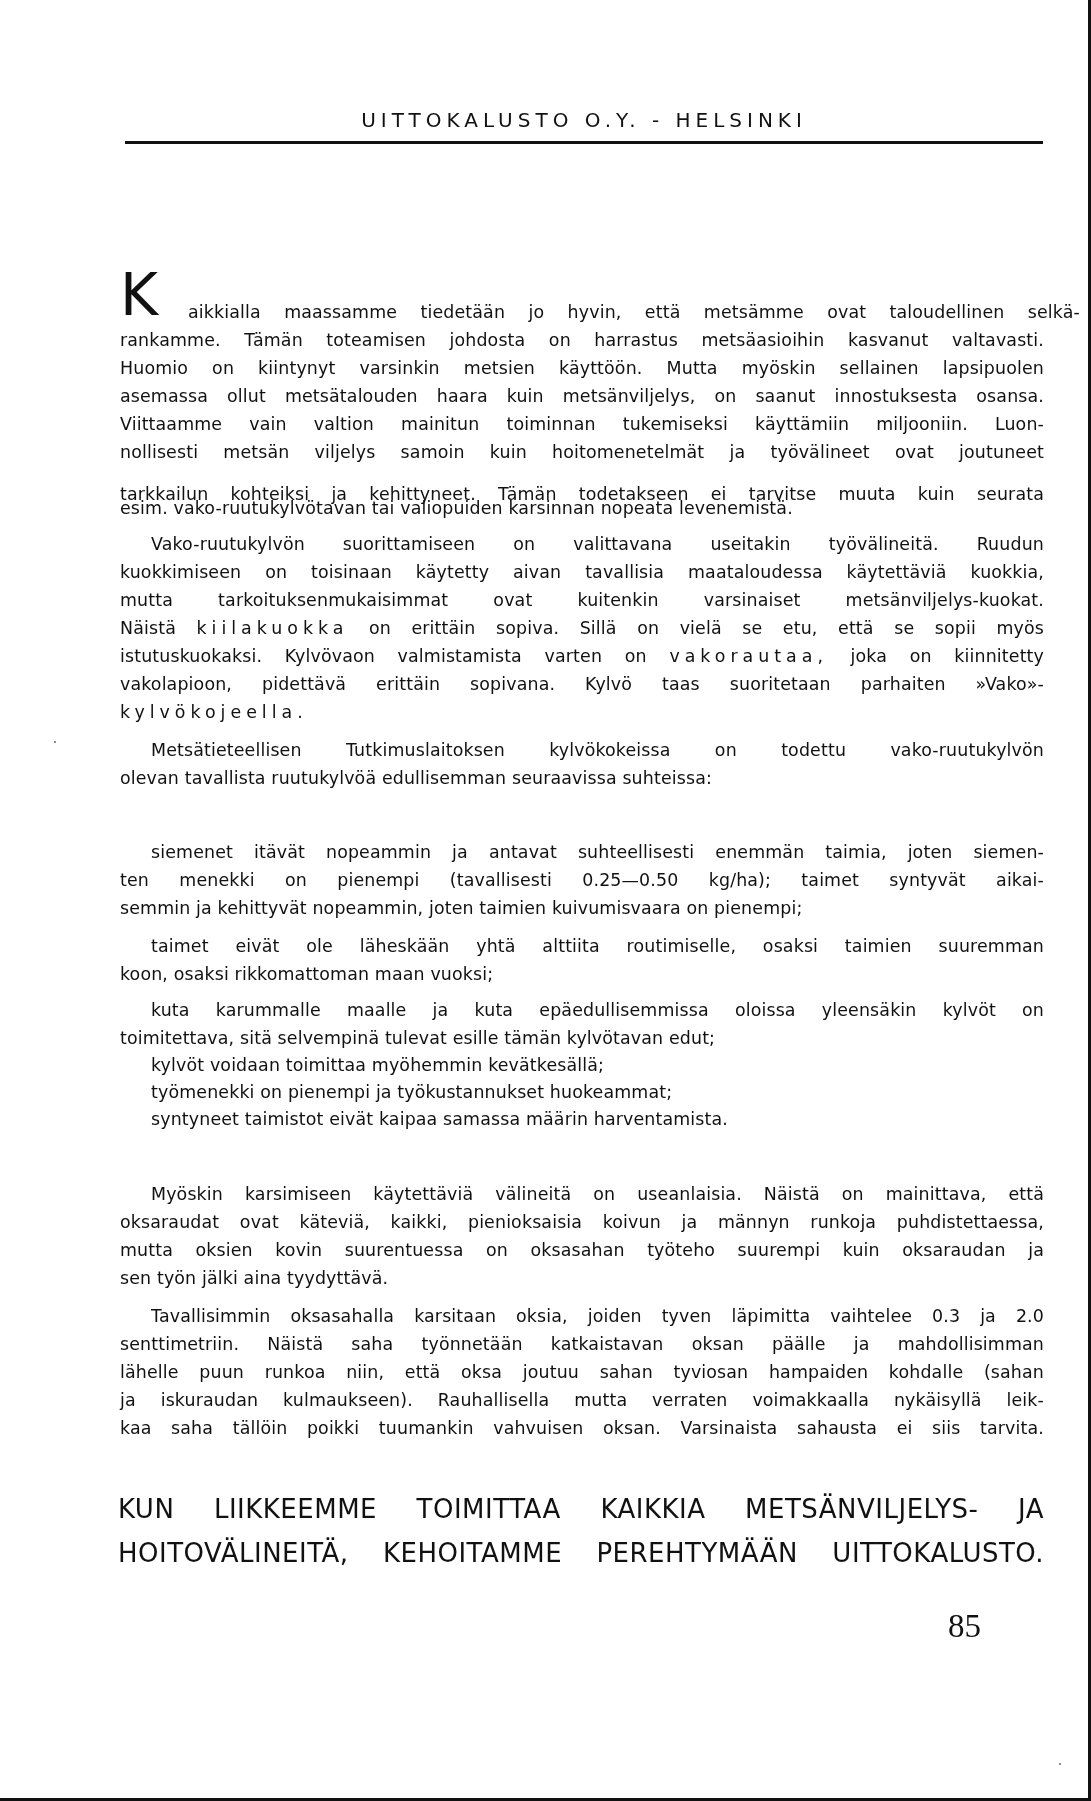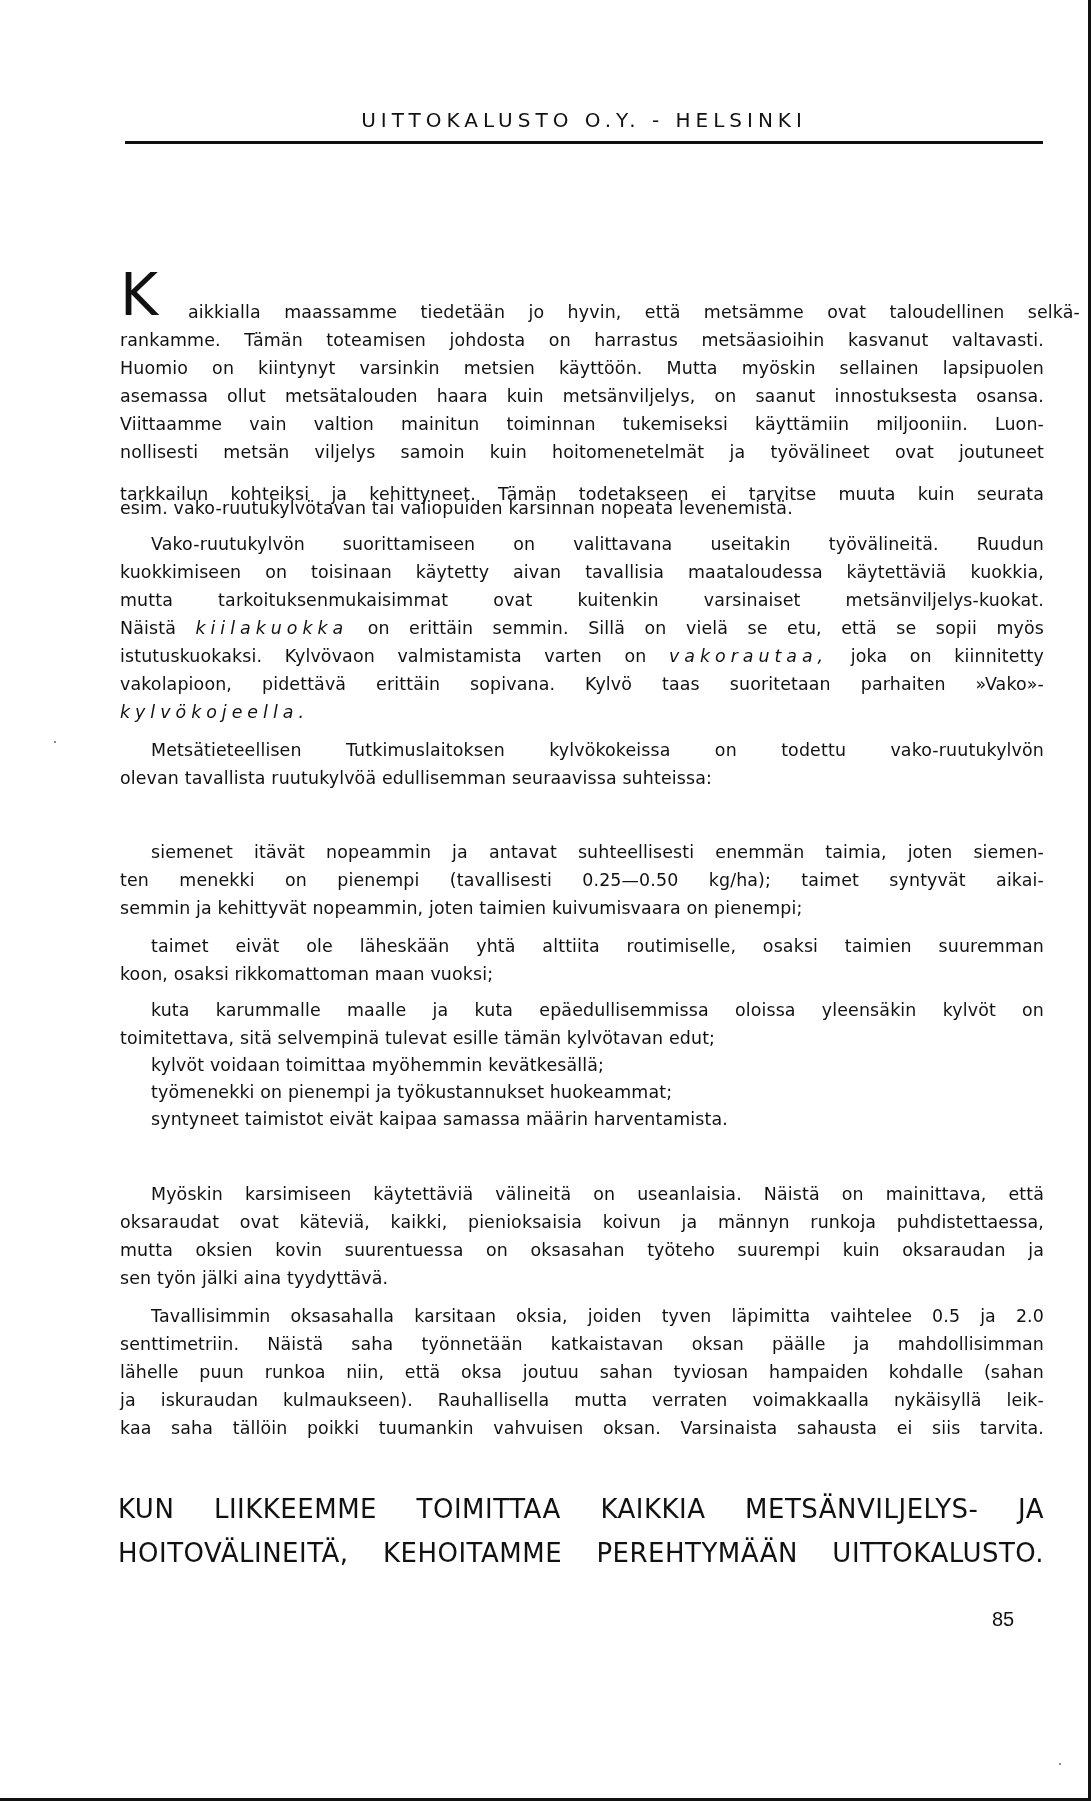--- a/index.html
+++ b/index.html
@@ -20,26 +20,26 @@
     font-family: "DejaVu Sans", sans-serif; letter-spacing: 0.15px;
   }
   .line.last { text-align-last: left; }
   .line.indent { left: 151px; width: 893px; }
   .dropcap {
     position: absolute; left: 120px; top: 266px; font-size: 58px; line-height: 58px;
     font-family: "DejaVu Sans", sans-serif;
   }
   .line.first { left: 164px; width: 892px; margin-left: 24px; }
   b { font-weight: normal; }
-  .spaced { letter-spacing: 5px; font-style: italic; }
+  .spaced { letter-spacing: 5px; }
   .cta {
     position: absolute; left: 118px; width: 926px; font-size: 26px; white-space: nowrap;
     text-align: justify; text-align-last: justify; font-family: "DejaVu Sans", sans-serif; letter-spacing: 0.5px;
   }
-  .pageno { position: absolute; left: 992px; top: 1608px; font-size: 20px; font-family: Liberation Sans, sans-serif; }
+  .pageno { position: absolute; left: 948px; top: 1608px; font-size: 33px; font-family: Liberation Serif, serif; }
   .speck { position: absolute; width: 2px; height: 2px; background: #666; border-radius: 1px; }
 </style>
 </head>
 <body>
 
 <div class="border-right"></div>
 <div class="border-bottom"></div>
 
 <div class="header">UITTOKALUSTO O.Y. - HELSINKI</div>
 <div class="header-rule"></div>
@@ -59,21 +59,21 @@
   <b>Ruudun</b>
 </div>
 <div class="line" style="top:562px">
   <b>kuokkimiseen</b>
   <span>on toisinaan käytetty aivan tavallisia maataloudessa käytettäviä kuokkia,</span>
 </div>
 <div class="line" style="top:590px">mutta tarkoituksenmukaisimmat ovat kuitenkin varsinaiset metsänviljelys-kuokat.</div>
 <div class="line" style="top:618px">
   <span>Näistä</span>
   <span class="spaced">kiilakuokka</span>
-  <span>on erittäin semmin. Sillä on vielä se etu, että se sopii myös</span>
+  <span>on erittäin sopiva. Sillä on vielä se etu, että se sopii myös</span>
 </div>
 <div class="line" style="top:646px">
   <span>istutuskuokaksi. Kylvövaon valmistamista varten on</span>
   <span class="spaced">vakorautaa,</span>
   <span>joka on kiinnitetty</span>
 </div>
 <div class="line" style="top:674px">vakolapioon, pidettävä erittäin sopivana. Kylvö taas suoritetaan parhaiten »Vako»-</div>
 <div class="line last" style="top:702px">
   <span class="spaced">kylvökojeella.</span>
 </div>
@@ -93,21 +93,21 @@
 
 <div class="line indent last" style="top:1055px">kylvöt voidaan toimittaa myöhemmin kevätkesällä;</div>
 <div class="line indent last" style="top:1082px">työmenekki on pienempi ja työkustannukset huokeammat;</div>
 <div class="line indent last" style="top:1109px">syntyneet taimistot eivät kaipaa samassa määrin harventamista.</div>
 
 <div class="line indent" style="top:1184px">Myöskin karsimiseen käytettäviä välineitä on useanlaisia. Näistä on mainittava, että</div>
 <div class="line" style="top:1212px">oksaraudat ovat käteviä, kaikki, pienioksaisia koivun ja männyn runkoja puhdistettaessa,</div>
 <div class="line" style="top:1240px">mutta oksien kovin suurentuessa on oksasahan työteho suurempi kuin oksaraudan ja</div>
 <div class="line last" style="top:1268px">sen työn jälki aina tyydyttävä.</div>
 
-<div class="line indent" style="top:1306px">Tavallisimmin oksasahalla karsitaan oksia, joiden tyven läpimitta vaihtelee 0.5 ja 2.0</div>
+<div class="line indent" style="top:1306px">Tavallisimmin oksasahalla karsitaan oksia, joiden tyven läpimitta vaihtelee 0.3 ja 2.0</div>
 <div class="line" style="top:1334px">senttimetriin. Näistä saha työnnetään katkaistavan oksan päälle ja mahdollisimman</div>
 <div class="line" style="top:1362px">lähelle puun runkoa niin, että oksa joutuu sahan tyviosan hampaiden kohdalle (sahan</div>
 <div class="line" style="top:1390px">ja iskuraudan kulmaukseen). Rauhallisella mutta verraten voimakkaalla nykäisyllä leik-</div>
 <div class="line" style="top:1418px">kaa saha tällöin poikki tuumankin vahvuisen oksan. Varsinaista sahausta ei siis tarvita.</div>
 
 <div class="cta" style="top:1494px">KUN LIIKKEEMME TOIMITTAA KAIKKIA METSÄNVILJELYS- JA</div>
 <div class="cta" style="top:1538px">HOITOVÄLINEITÄ, KEHOITAMME PEREHTYMÄÄN UITTOKALUSTO.</div>
 
 <div class="pageno">85</div>
 

